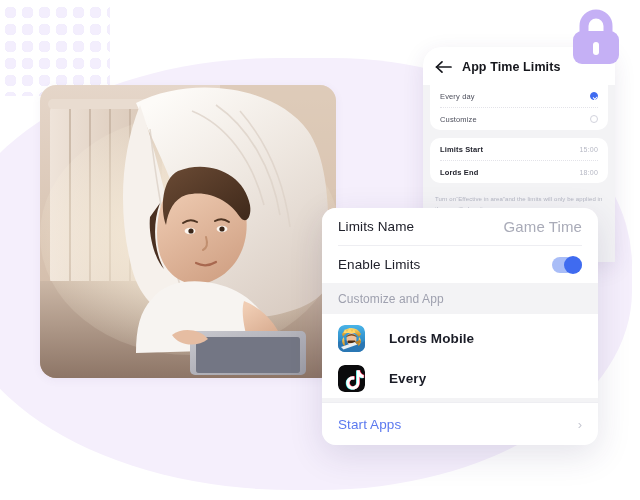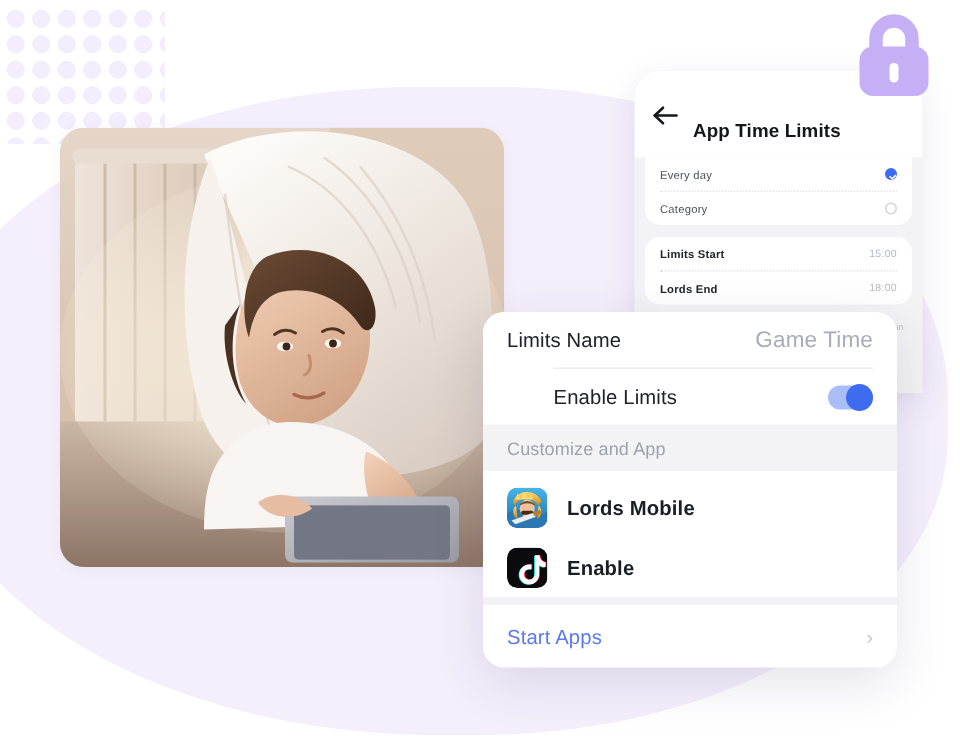--- a/index.html
+++ b/index.html
@@ -97,21 +97,20 @@
     width: 17px; height: 14px;
     display: flex; align-items: center;
     flex: none;
   }
   .pp-back svg { width: 17px; height: 14px; display:block; }
   .pp-title {
     font-size: 12.5px;
     font-weight: 700;
     color: #15161c;
     letter-spacing: .1px;
-    margin-top: 20px;
   }
   .pp-card {
     background: #ffffff;
     border-radius: 10px;
     margin: 0 7px 8px 7px;
     padding: 0 10px;
   }
   .pp-card.first { margin-top: 0; border-radius: 0 0 10px 10px; }
   .pp-row {
     display: flex;
@@ -176,21 +175,21 @@
     background: #ffffff;
     padding: 0 16px;
   }
   .mc-row {
     display: flex;
     align-items: center;
     justify-content: space-between;
     height: 37px;
     gap: 16px;
   }
-  .mc-row + .mc-row { border-top: 1px solid #eeeef2; margin-left: 31px; }
+  .mc-row + .mc-row { border-top: 1px solid #eeeef2; }
   .mc-label {
     font-size: 13.5px;
     color: #20212b;
     letter-spacing: .1px;
   }
   .mc-value {
     font-size: 15px;
     color: #a9abb8;
     letter-spacing: .1px;
   }
@@ -212,21 +211,21 @@
   .mc-section-title {
     font-size: 12px;
     color: #9fa1af;
     padding: 9px 16px 8px 16px;
     letter-spacing: .1px;
   }
   .mc-apps { background:#ffffff; padding: 4px 16px 0 16px; }
   .app-row {
     display: flex;
     align-items: center;
-    gap: 13px;
+    gap: 24px;
     height: 40px;
   }
   .app-icon {
     width: 27px; height: 27px;
     border-radius: 7px;
     overflow: hidden;
     flex: none;
   }
   .app-icon svg { display:block; width:100%; height:100%; }
   .app-name {
@@ -379,21 +378,21 @@
     </span>
     <span class="pp-title">App Time Limits</span>
   </div>
 
   <div class="pp-card first">
     <div class="pp-row">
       <span class="lbl">Every day</span>
       <span class="radio on"></span>
     </div>
     <div class="pp-row">
-      <span class="lbl">Category</span>
+      <span class="lbl">Customize</span>
       <span class="radio"></span>
     </div>
   </div>
 
   <div class="pp-card">
     <div class="pp-row">
       <span class="lbl bold">Limits Start</span>
       <span class="val">15:00</span>
     </div>
     <div class="pp-row">
@@ -457,21 +456,21 @@
       <span class="app-icon">
         <svg viewBox="0 0 27 27" aria-hidden="true">
           <rect width="27" height="27" rx="6" fill="#0b0b0d"></rect>
           <g transform="translate(5.2,4.6) scale(0.092)">
             <path d="M140 10 h33 c3 26 18 47 44 51 v34 c-17 1 -33 -4 -47 -13 v66 c0 40 -31 72 -71 72 s-71 -32 -71 -72 s31 -72 71 -72 c5 0 10 1 15 2 v35 c-5 -2 -10 -3 -15 -3 c-21 0 -38 17 -38 38 s17 38 38 38 s41 -15 41 -42 Z" fill="#26f4ee"></path>
             <path d="M152 4 h33 c3 26 18 47 44 51 v34 c-17 1 -33 -4 -47 -13 v66 c0 40 -31 72 -71 72 s-71 -32 -71 -72 s31 -72 71 -72 c5 0 10 1 15 2 v35 c-5 -2 -10 -3 -15 -3 c-21 0 -38 17 -38 38 s17 38 38 38 s41 -15 41 -42 Z" fill="#fe2c55"></path>
             <path d="M146 7 h33 c3 26 18 47 44 51 v34 c-17 1 -33 -4 -47 -13 v66 c0 40 -31 72 -71 72 s-71 -32 -71 -72 s31 -72 71 -72 c5 0 10 1 15 2 v35 c-5 -2 -10 -3 -15 -3 c-21 0 -38 17 -38 38 s17 38 38 38 s41 -15 41 -42 Z" fill="#ffffff"></path>
           </g>
         </svg>
       </span>
-      <span class="app-name">Enable</span>
+      <span class="app-name">Every</span>
     </div>
   </div>
 
   <div class="mc-select">
     <span class="txt">Start Apps</span>
     <span class="chev">›</span>
   </div>
 </div>
 
 </body></html>

